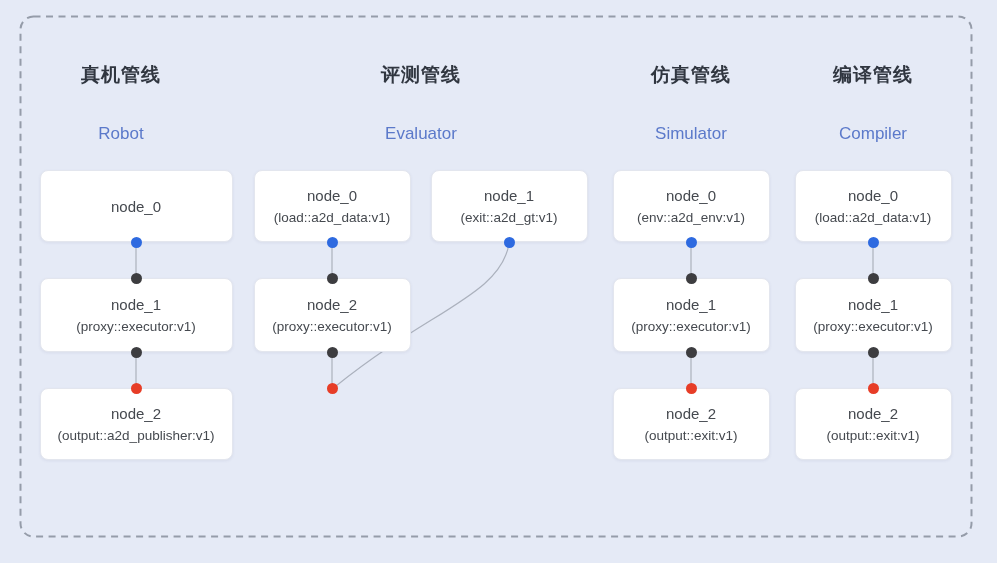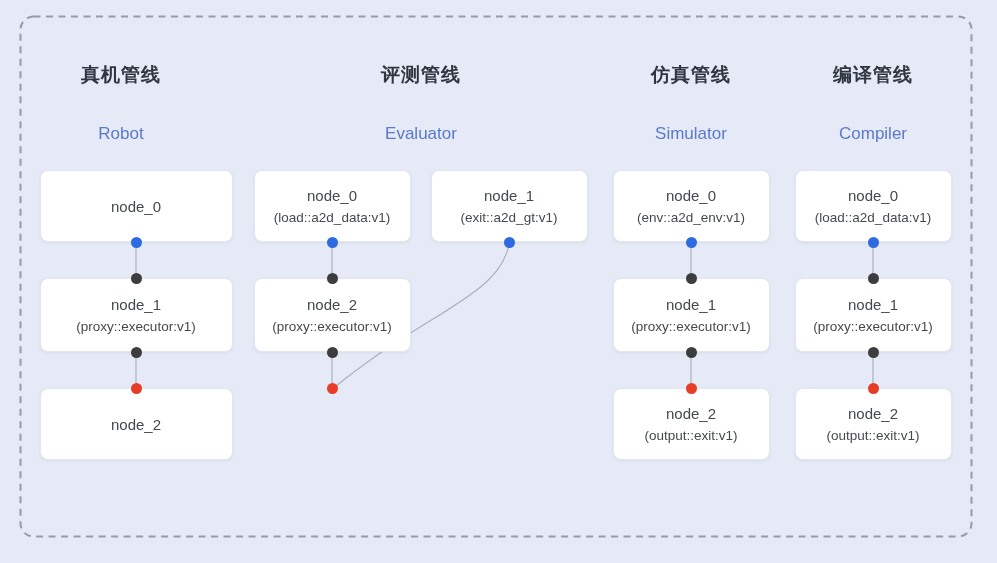--- a/index.html
+++ b/index.html
@@ -103,20 +103,21 @@
       </div>
       <span class="port" style="background: rgb(46, 106, 224); left: 130.5px; top: 236.5px;"></span>
       <div class="node-box" style="left: 39.5px; top: 278px; width: 193px; height: 74px;">
         <div class="node-name">node_1</div>
         <div class="node-type">(proxy::executor:v1)</div>
       </div>
       <span class="port" style="background: rgb(61, 61, 64); left: 130.5px; top: 272.5px;"></span>
       <span class="port" style="background: rgb(61, 61, 64); left: 130.5px; top: 346.5px;"></span>
       <div class="node-box" style="left: 39.5px; top: 388px; width: 193px; height: 72px;">
         <div class="node-name">node_2</div>
+        <div class="node-type">(output::a2d_publisher:v1)</div>
       </div>
       <span class="port" style="background: rgb(231, 61, 39); left: 130.5px; top: 382.5px;"></span>
       <div class="node-box" style="left: 253.5px; top: 170px; width: 157px; height: 72px;">
         <div class="node-name">node_0</div>
         <div class="node-type">(load::a2d_data:v1)</div>
       </div>
       <span class="port" style="background: rgb(46, 106, 224); left: 326.5px; top: 236.5px;"></span>
       <div class="node-box" style="left: 430.5px; top: 170px; width: 157px; height: 72px;">
         <div class="node-name">node_1</div>
         <div class="node-type">(exit::a2d_gt:v1)</div>

